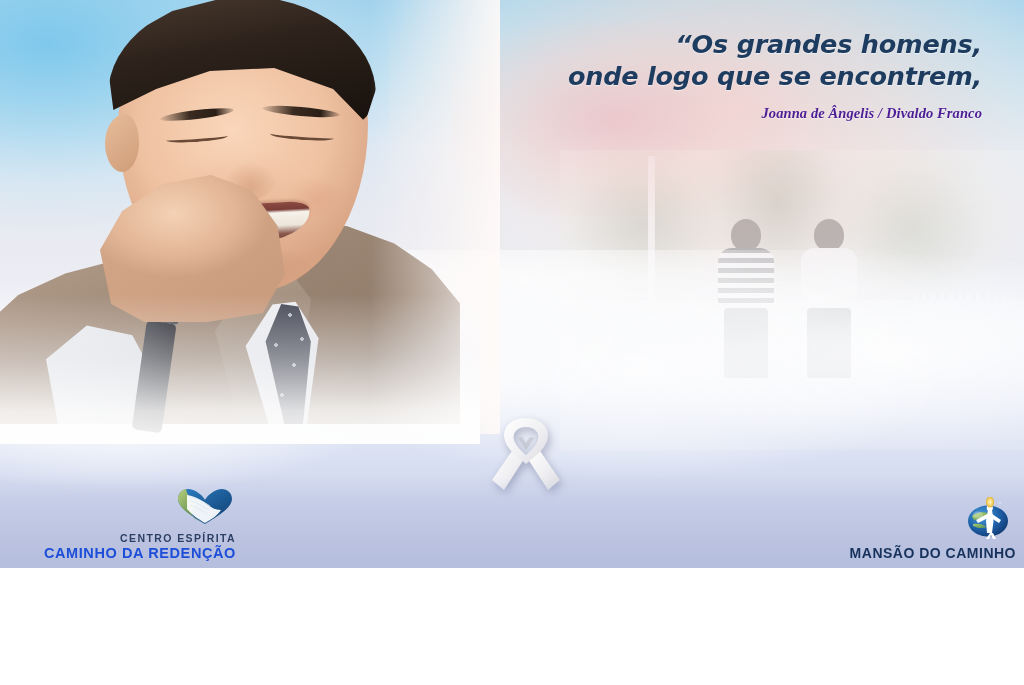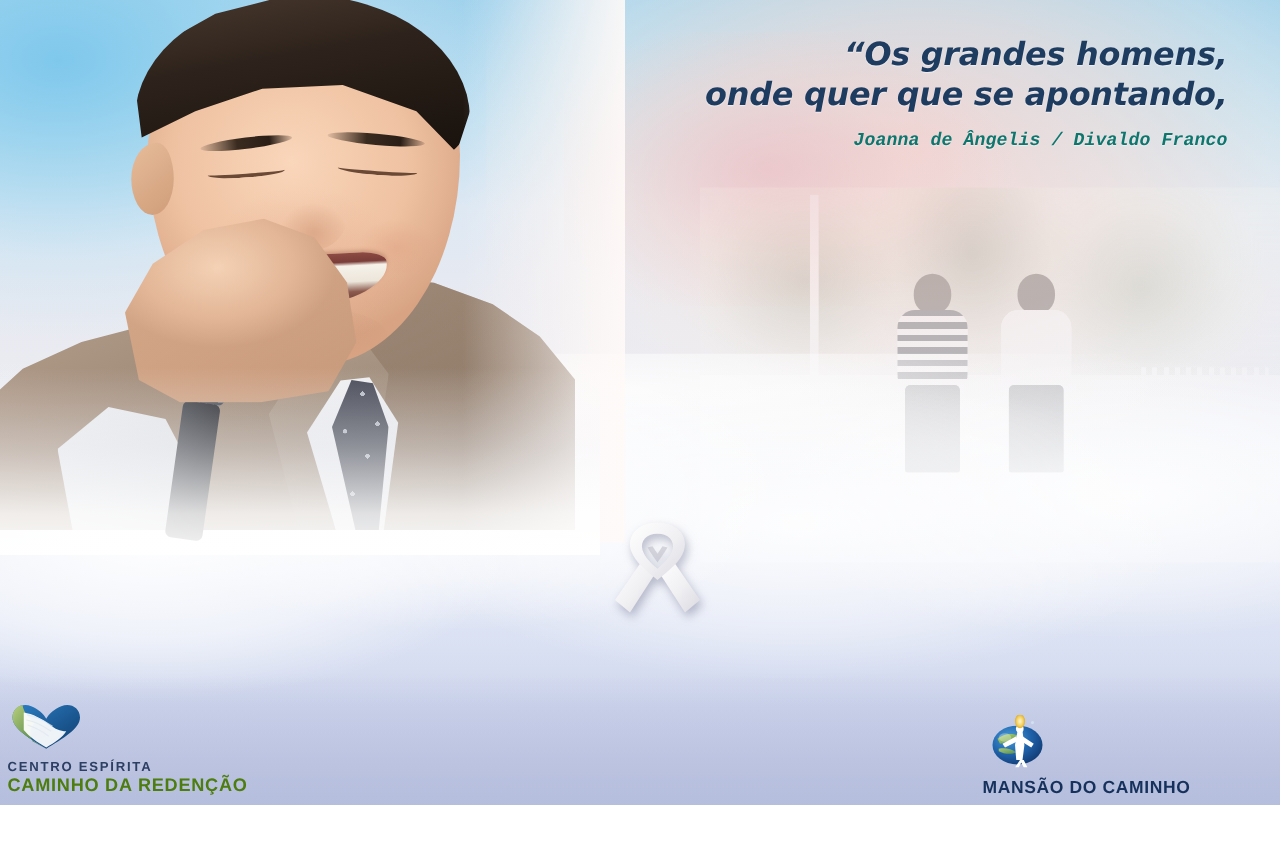--- a/index.html
+++ b/index.html
@@ -9,21 +9,21 @@
     width: 1024px;
     height: 685px;
     overflow: hidden;
     background: #ffffff;
     font-family: "Liberation Sans", sans-serif;
   }
 
   #poster {
     position: relative;
     width: 1024px;
-    height: 644px;
+    height: 568px;
     overflow: hidden;
     background: #dfe7f5;
   }
 
   
 
   .bg-base {
     position: absolute;
     inset: 0;
     background:
@@ -357,26 +357,26 @@
     font-weight: 700;
     font-size: 25.5px;
     line-height: 32px;
     letter-spacing: -0.2px;
     color: #1d3c60;
     white-space: nowrap;
     text-shadow: 0 1px 1px rgba(255,255,255,0.55);
   }
   .quote-attrib {
     margin-top: 13px;
-    font-family: Liberation Mono, monospace;
+    font-family: Liberation Serif, serif;
     font-style: italic;
     font-weight: 700;
     font-size: 14.5px;
     letter-spacing: 0.1px;
-    color: #0f766e;
+    color: #4c1d95;
     text-shadow: 0 1px 1px rgba(255,255,255,0.5);
   }
 
   
 
   .ribbon {
     position: absolute;
     left: 488px; top: 410px;
     width: 76px; height: 82px;
     filter: drop-shadow(2px 4px 4px rgba(90,95,130,0.40));
@@ -400,41 +400,41 @@
   }
   .tribute-line.l1 { font-size: 39px; line-height: 44px; color: #2b3fad; }
   .tribute-line.l2 { font-size: 38px; line-height: 44px; color: #2a56b4; }
   .tribute-line.l3 { font-size: 39px; line-height: 44px; color: #2c78c6; }
 
   
 
   .logo {
     position: absolute;
     bottom: 6px;
-    text-align: left;
+    text-align: right;
   }
   .logo-left  { left: 6px;  width: 230px; }
   .logo-right { right: 8px; width: 230px; }
 
   .logo-mark { display: block; margin: 0 auto 2px; }
 
   .logo-text-sm {
     font-family: "Liberation Sans", sans-serif;
     font-weight: 700;
     font-size: 10.5px;
     letter-spacing: 1.4px;
     color: #2d3f63;
     line-height: 13px;
   }
   .logo-text-lg {
     font-family: "Liberation Sans", sans-serif;
     font-weight: 700;
     font-size: 14.5px;
     letter-spacing: 0.6px;
-    color: #4d7c0f;
+    color: #1d4ed8;
     line-height: 17px;
   }
   .logo-text-right {
     font-family: "Liberation Sans", sans-serif;
     font-weight: 700;
     font-size: 14px;
     letter-spacing: 0.5px;
     color: #16325c;
     line-height: 17px;
   }
@@ -491,21 +491,21 @@
     <div class="cheek r"></div>
     <div class="mouth"></div>
     <div class="chin-shadow"></div>
     <div class="hand"></div>
     <div class="portrait-fade-r"></div>
     <div class="portrait-fade"></div>
   </div>
 
   <div class="quote-block">
     <div class="quote-line">“Os grandes homens,</div>
-    <div class="quote-line">onde quer que se apontando,</div>
+    <div class="quote-line">onde logo que se encontrem,</div>
     <div class="quote-attrib">Joanna de Ângelis / Divaldo Franco</div>
   </div>
 
   <div class="ribbon">
     <svg width="76" height="82" viewBox="0 0 76 82" aria-hidden="true">
       <defs>
         <linearGradient id="rbG" x1="0" y1="0" x2="1" y2="1">
           <stop offset="0%" stop-color="#ffffff"></stop>
           <stop offset="55%" stop-color="#f0f0f3"></stop>
           <stop offset="100%" stop-color="#d9d9e0"></stop>

